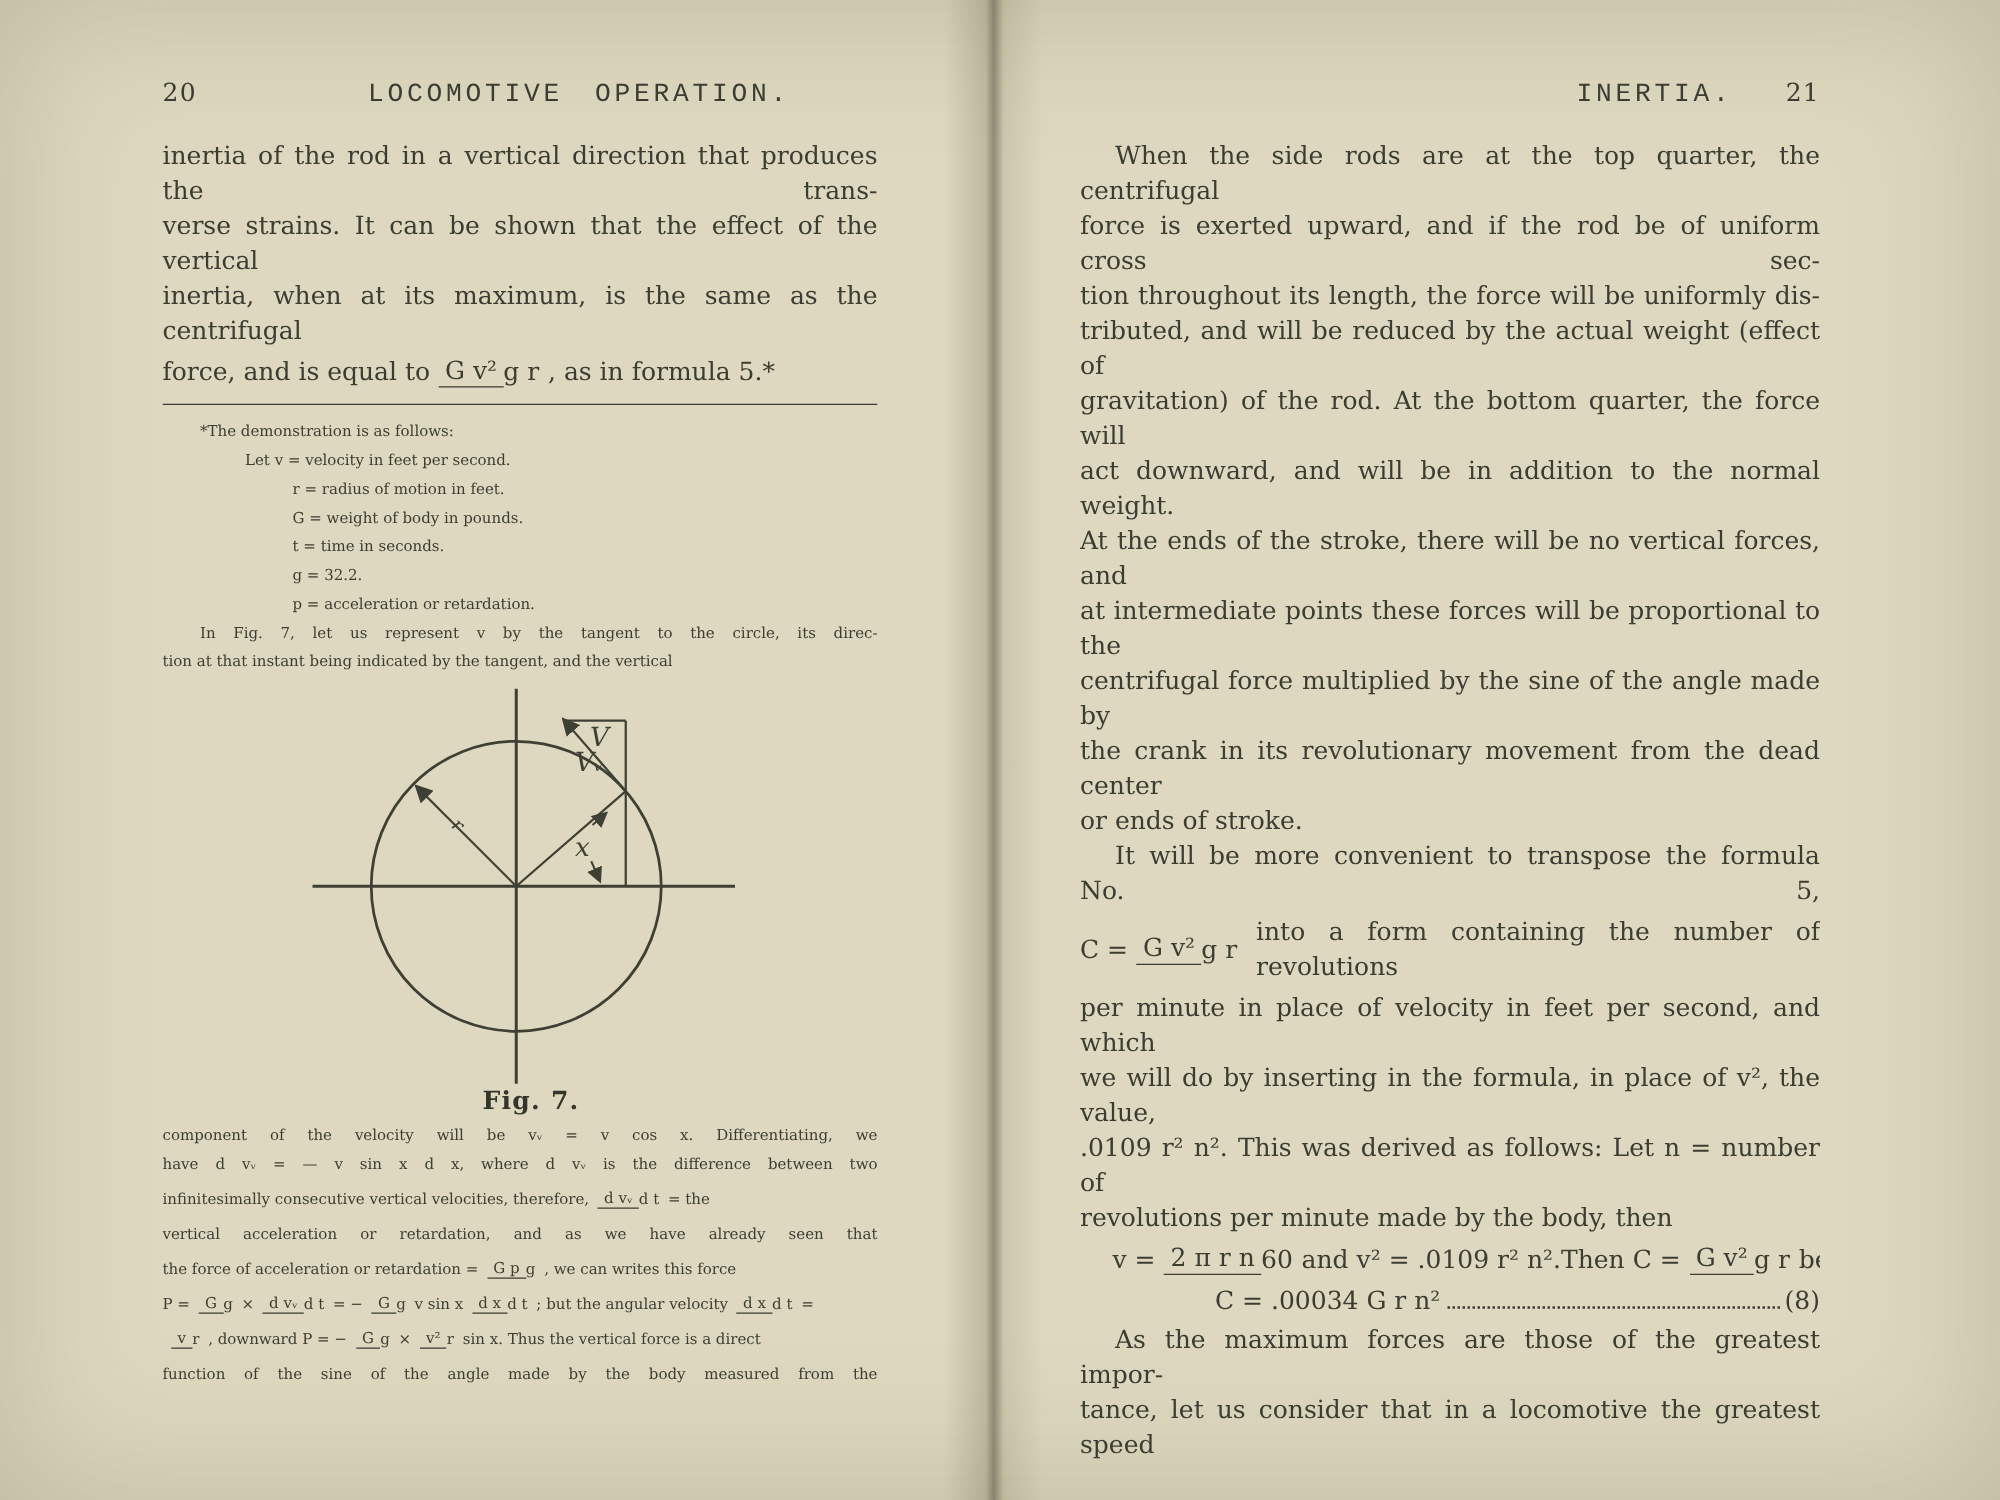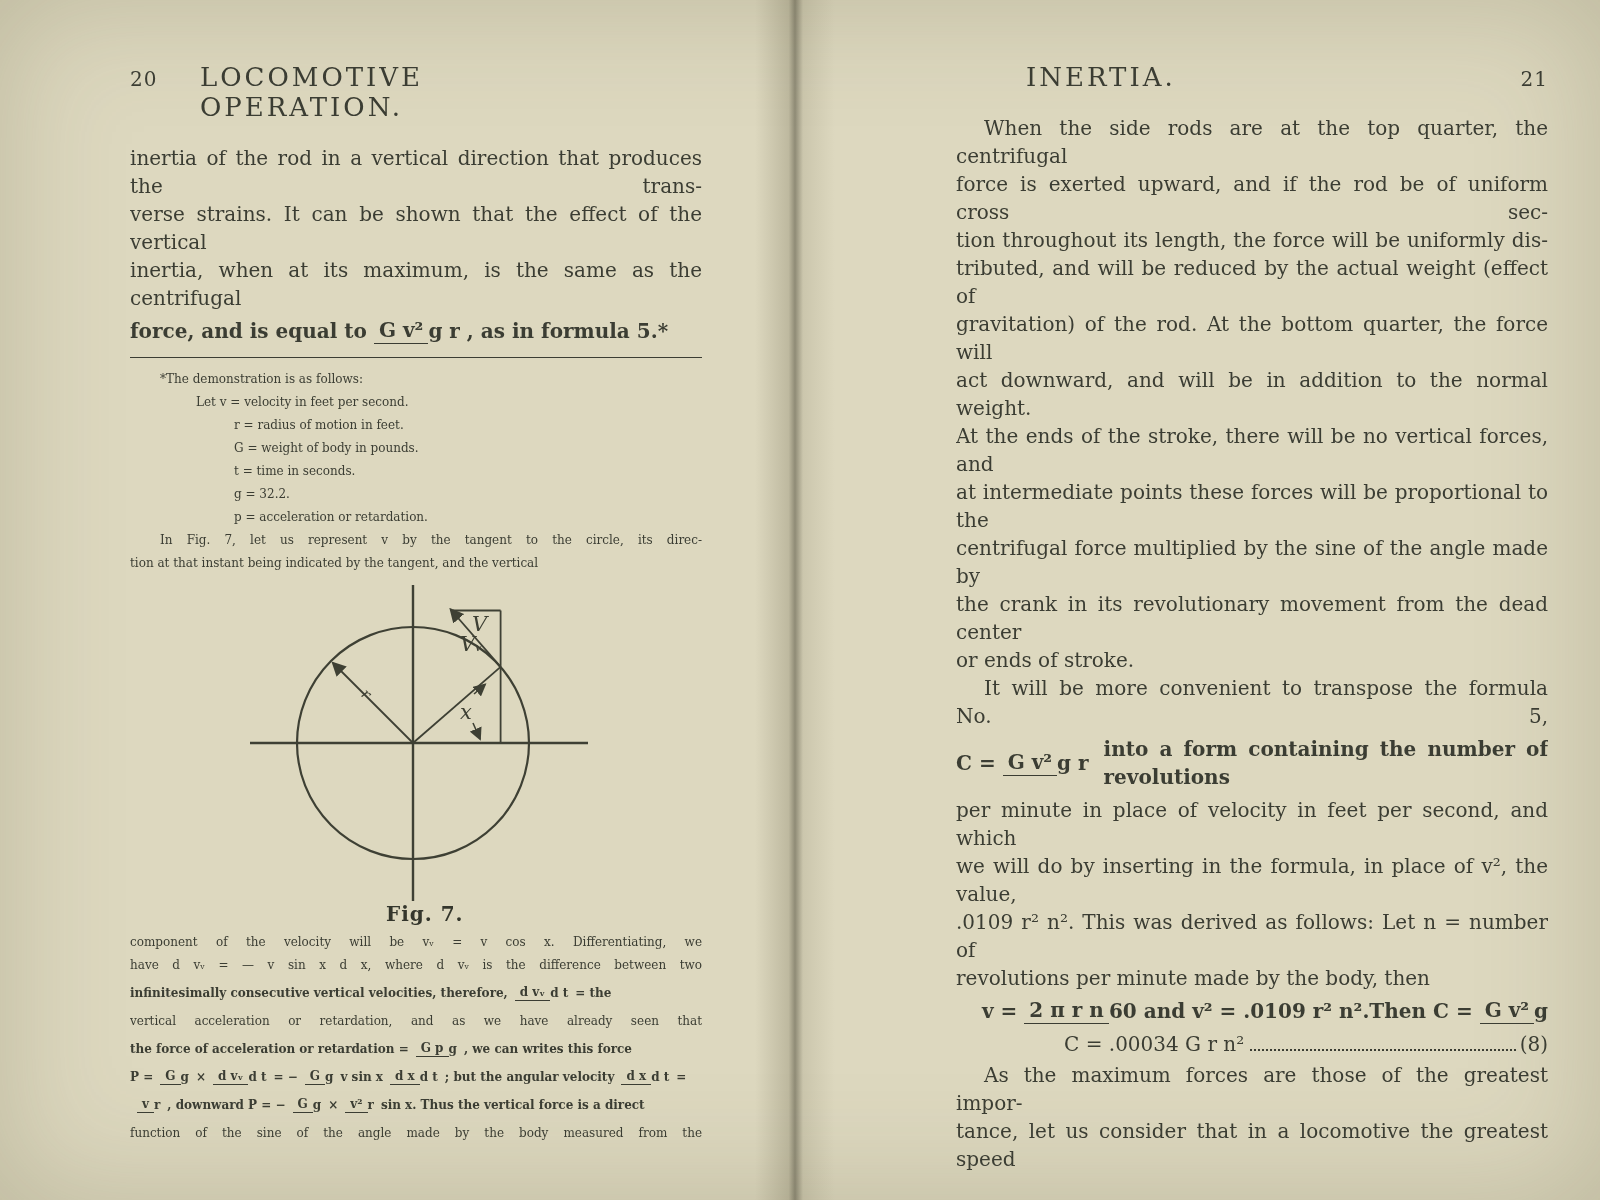--- a/index.html
+++ b/index.html
@@ -14,42 +14,42 @@
     position:absolute;left:755px;top:0;width:80px;height:1200px;
     background:linear-gradient(90deg,
       rgba(110,105,78,0) 0%,
       rgba(110,105,78,.28) 42%,
       rgba(58,55,38,.48) 50%,
       rgba(110,105,78,.16) 60%,
       rgba(110,105,78,0) 100%);
   }
   .page{position:absolute;top:62px;height:1116px;overflow:hidden;}
   .page.left{left:130px;width:572px;}
-  .page.right{left:956px;width:592px;}
+  .page.right{left:864px;width:592px;}
 
   .pg-header{display:grid;grid-template-columns:70px 1fr 70px;align-items:baseline;margin-bottom:22px;}
-  .pg-header .head-title{grid-column:2;text-align:left;font-size:26px;letter-spacing:3px;word-spacing:10px;}
+  .pg-header .head-title{grid-column:2;text-align:right;font-size:21px;letter-spacing:3px;word-spacing:10px;font-family:Liberation Mono, monospace;}
   .pg-header .pg-num{font-size:20px;letter-spacing:1px;}
   .pg-header .pg-num.rt{grid-column:3;text-align:right;}
 
   .bodytext{font-size:20px;line-height:28px;margin-top:12px;}
   .fntext{font-size:12px;line-height:23px;}
 
   .tl{text-align:justify;text-align-last:justify;}
   .tl.end{text-align-last:left;}
   .ind{text-indent:28px;}
   .ind-sm{text-indent:30px;}
   .let-line{padding-left:66px;}
   .def-line{padding-left:104px;}
 
   .frac{display:inline-flex;flex-direction:row;align-items:center;vertical-align:middle;line-height:1.15;margin:0 7px;}
   .frac .num{padding:0 5px 1px;border-bottom:1.6px solid currentColor;white-space:nowrap;}
   .frac .den{padding-top:1px;white-space:nowrap;}
 
-  .fline{display:flex;align-items:center;margin:5px 0;font-weight:bold;}
+  .fline{display:flex;align-items:center;margin:5px 0;}
   .fline .seg{white-space:nowrap;}
   .fline.spread{justify-content:flex-start;}
   .fline .fill{flex:1;margin-left:8px;text-align:justify;text-align-last:justify;white-space:normal;}
   .fline.centerish{padding-left:26px;}
 
   .eqline{display:flex;align-items:baseline;margin:3px 0;}
   .eqline .leader{flex:1;border-bottom:2.4px dotted #3b3d33;margin:0 4px 5px 6px;min-width:30px;}
   .eqline.eq8{padding-left:108px;}
 
   .fn-rule{border:none;border-top:1.6px solid #3b3d33;margin:12px 0 10px;}

